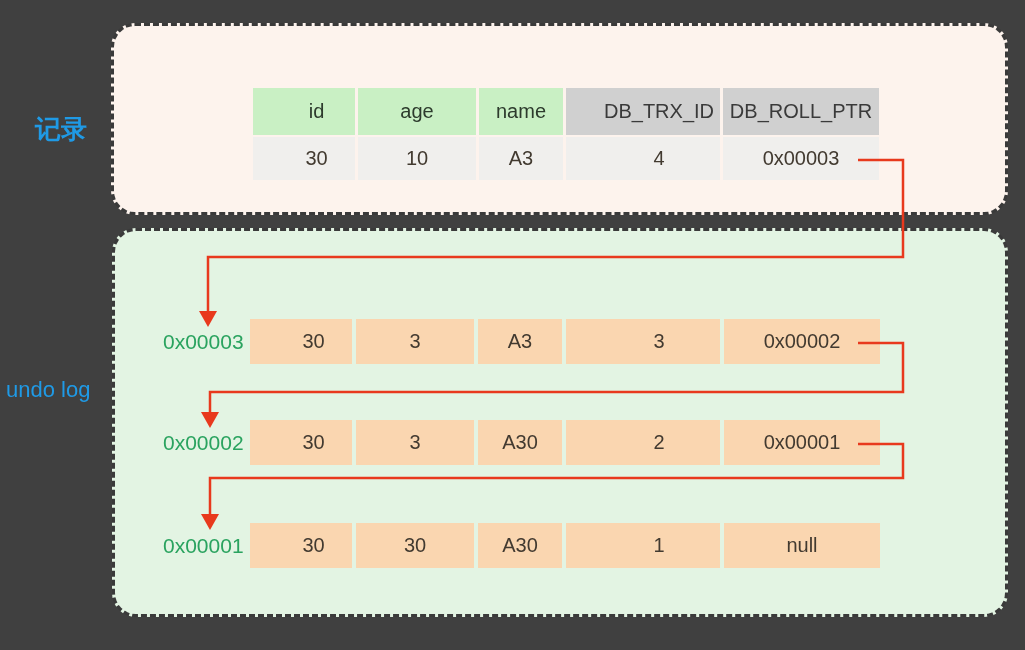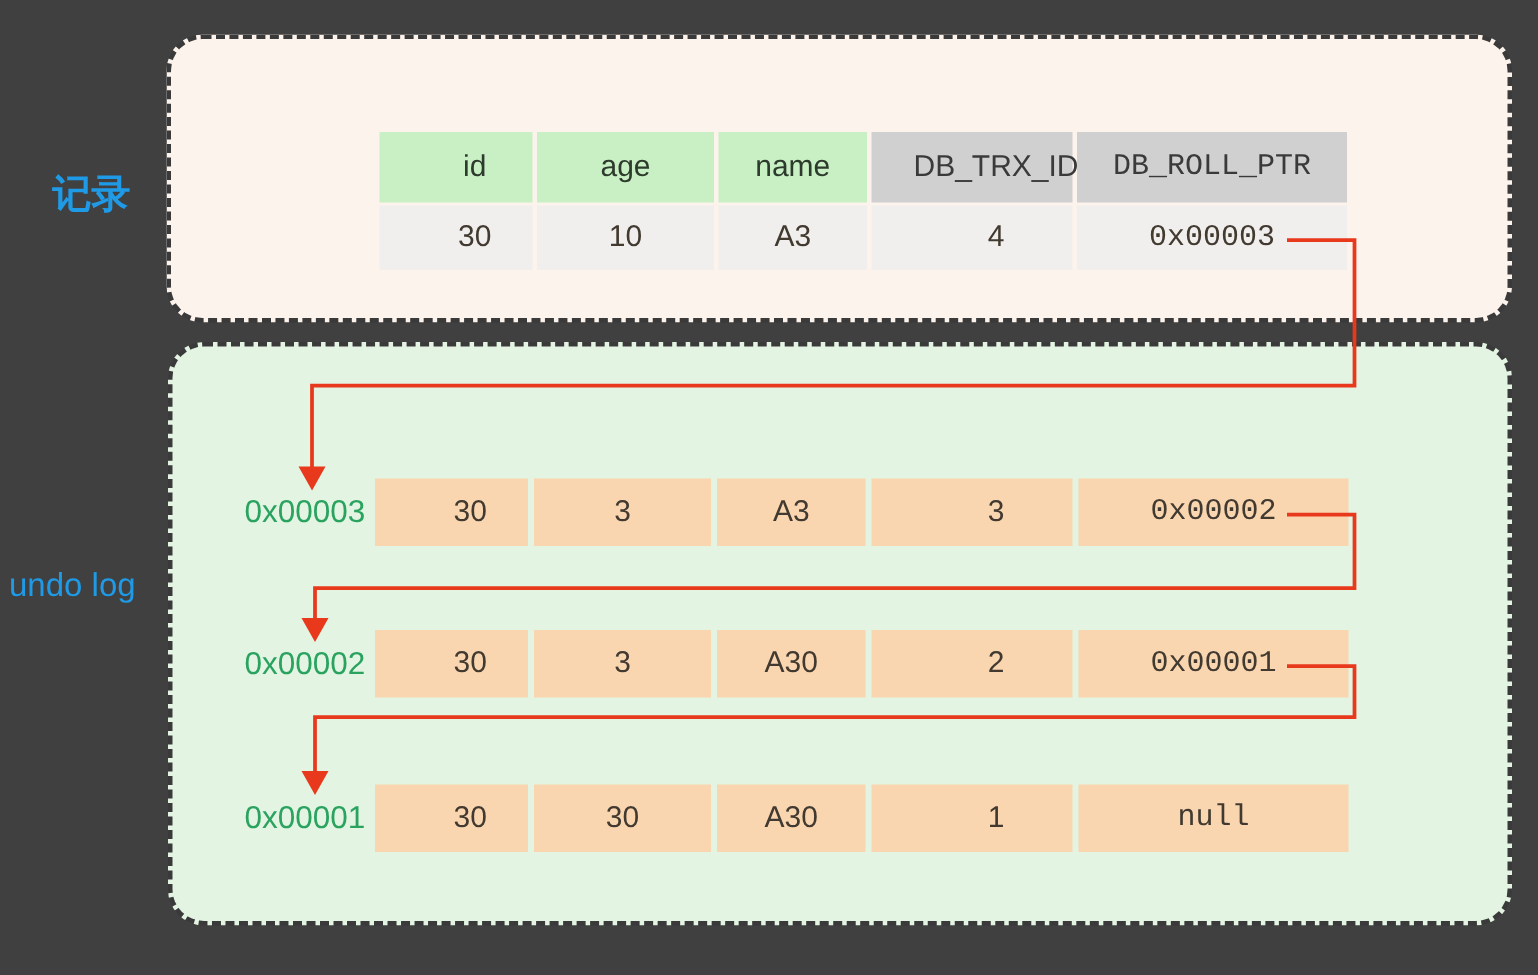--- a/index.html
+++ b/index.html
@@ -72,21 +72,21 @@
   .hc, .vc{
     height:47px;
     display:flex;
     align-items:center;
     justify-content:center;
     font-size:20px;
   }
   .vc{height:43px; background:var(--record-value-bg); color:var(--cell-text);}
   .hc.green{background:var(--header-green-bg); color:#2d3b2d;}
   .hc.gray{background:var(--header-gray-bg); color:#3a3a3a;}
-  .w1{width:102px;padding-left:25px;} .w2{width:118px;} .w3{width:99px;} .w4{width:134px;padding-left:32px;} .w5{width:180px;font-family:Liberation Mono, monospace;}
+  .w1{width:102px;padding-left:25px;} .w2{width:118px;} .w3{width:84px;} .w4{width:154px;padding-left:32px;} .w5{width:156px;}
   
   .undo-row{
     position:absolute;
     left:163px;
     display:flex;
     align-items:center;
     z-index:2;
   }
   .undo-row .addr{
     width:80px;

